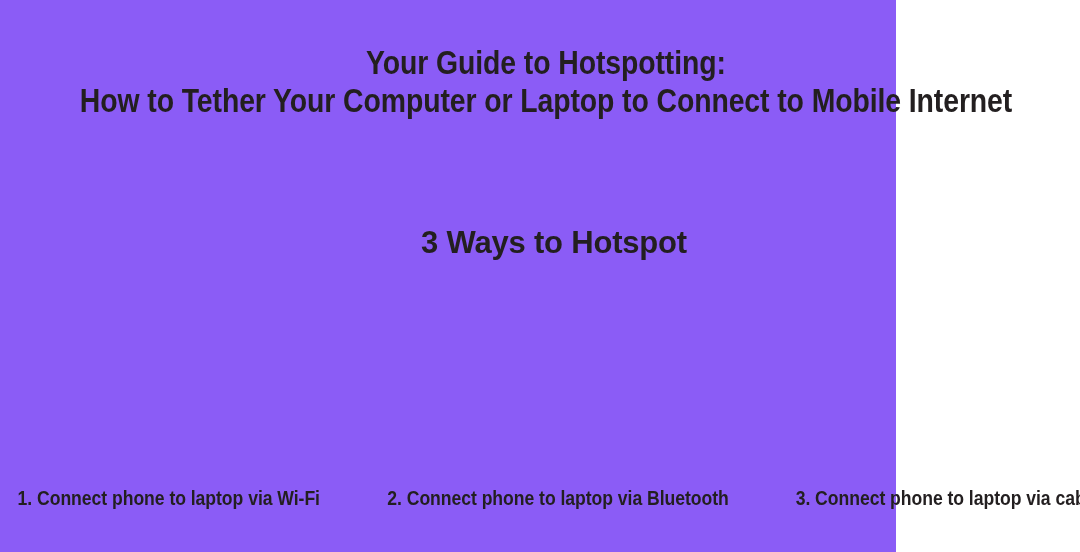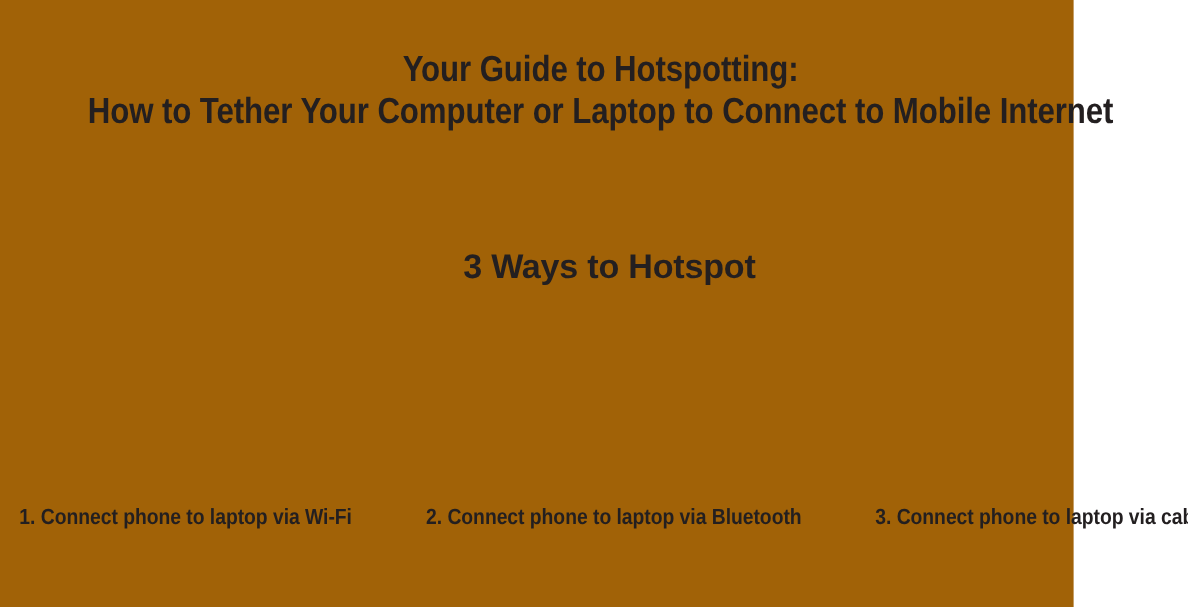--- a/index.html
+++ b/index.html
@@ -12,23 +12,23 @@
     width: 1080px;
     height: 552px;
     overflow: hidden;
     font-family: "Liberation Sans", "DejaVu Sans", sans-serif;
     color: #231f20;
     -webkit-font-smoothing: antialiased;
   }
 
   .infographic {
     position: relative;
-    width: 976px;
+    width: 896px;
     height: 552px;
-    background: #a16207;
+    background: #8b5cf6;
   }
 
   
   .title-block {
     position: absolute;
     left: 0;
     top: 44px;
     width: 1092px;       
     text-align: center;
   }
@@ -74,21 +74,21 @@
   .illustration-slot {
     flex: 1 1 0;
     height: 100%;
     position: relative;
   }
 
   
   .caption-row {
     position: absolute;
     left: 0;
-    top: 458px;
+    top: 486px;
     width: 1080px;
     height: 28px;
     display: flex;
     align-items: flex-start;
   }
   .caption {
     flex: 1 1 0;
     font-family: "Liberation Sans Narrow", "Liberation Sans", "DejaVu Sans Condensed", sans-serif;
     font-weight: 700;
     font-size: 20px;

